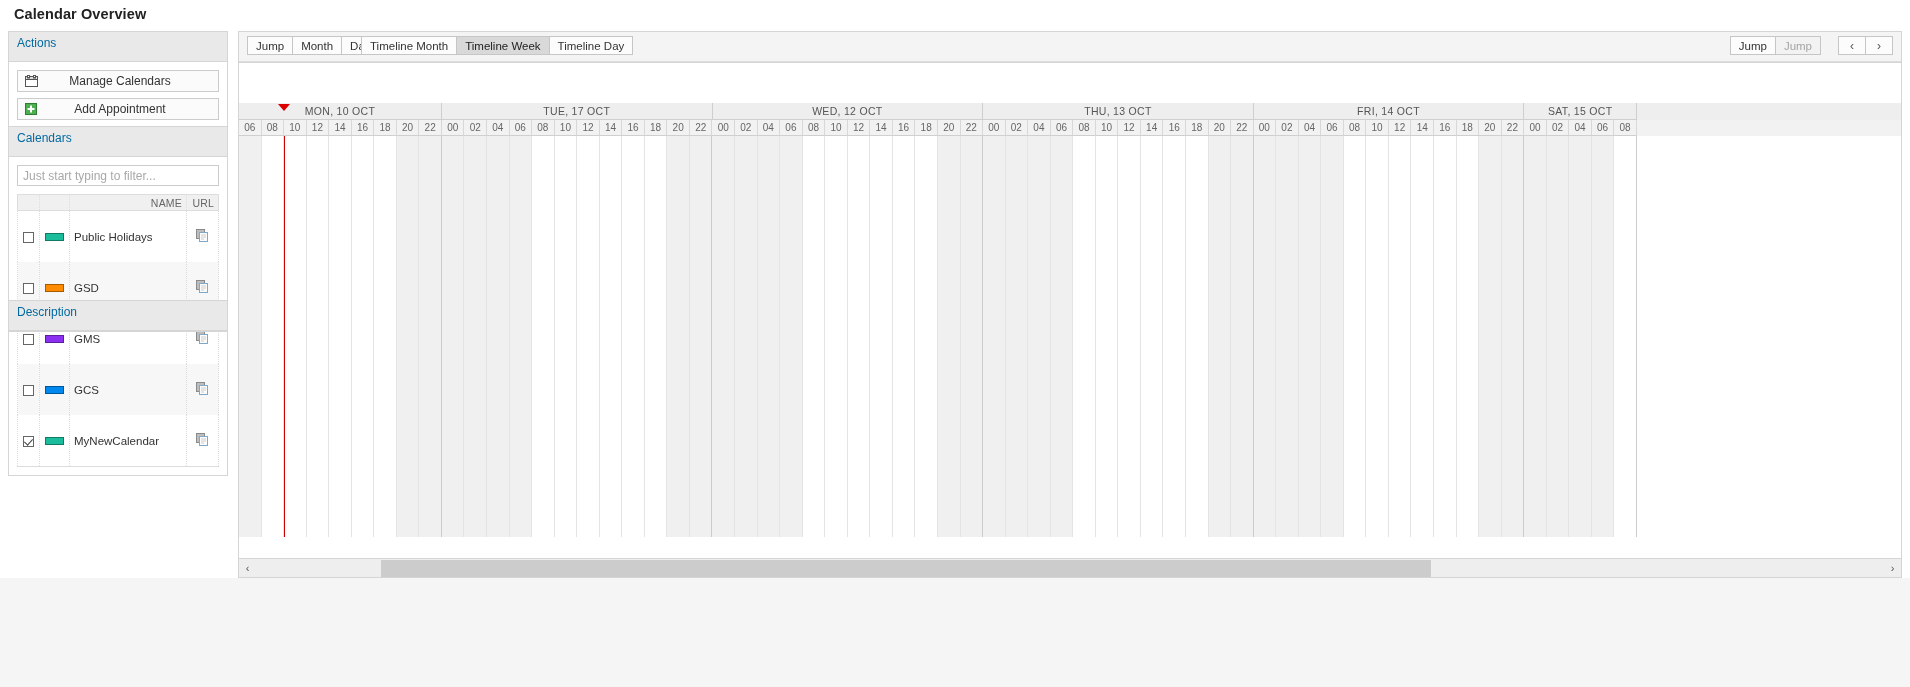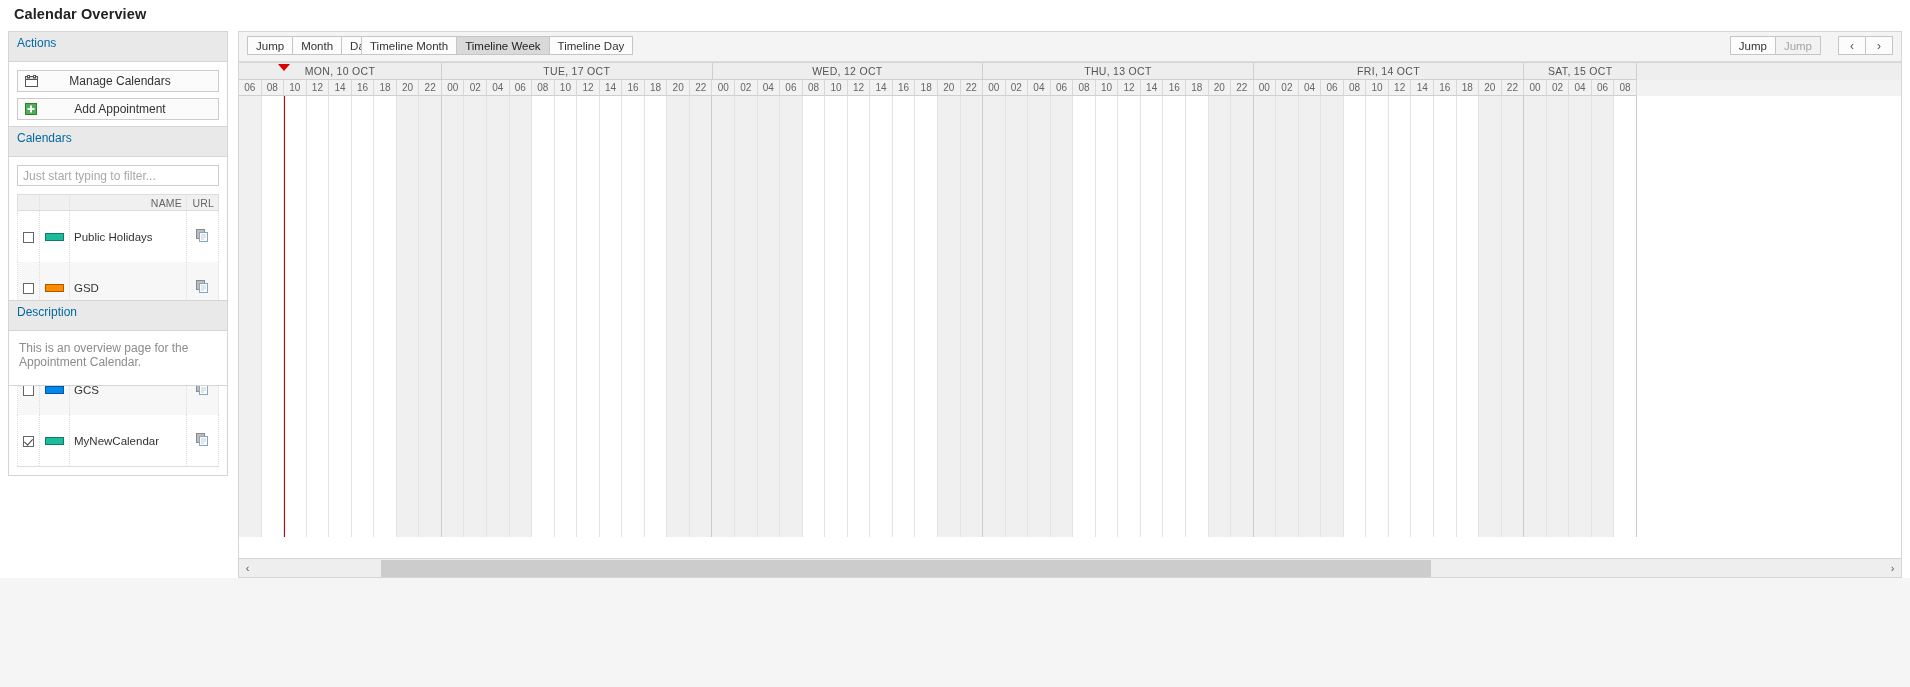--- a/index.html
+++ b/index.html
@@ -198,21 +198,21 @@
   #cal-title .weekno { color: #999999; font-weight: bold; margin-left: 4px; }
 
   
   #timeline-wrap {
     position: relative;
     height: 475px;
     overflow: hidden;
     background: #ffffff;
     border-top: 1px solid #d5d5d5;
   }
-  #timeline-inner { position: relative; width: 1664px; height: 100%; }
+  #timeline-inner { position: relative; width: 1664px; height: 100%; margin-top: 40px; }
 
   .day-row { display: flex; height: 17px; background: #eeeeee; }
   .day-cell {
     border-right: 1px solid #cfcfcf;
     border-bottom: 1px solid #cfcfcf;
     font-size: 10.5px;
     color: #555555;
     text-align: center;
     line-height: 16px;
     letter-spacing: .3px;
@@ -409,23 +409,20 @@
                 </svg></span></td>
           </tr>
         </tbody>
     </table>
 
   </div>
 </div>
 
 <div class="widget" id="desc-widget">
   <div class="widget-header">Description</div>
-  <div class="widget-body">
-    <div id="desc-text">This is an overview page for the Appointment Calendar.</div>
-  </div>
 </div>
 
 <div class="widget" id="calendar-widget">
 
   <div id="cal-toolbar">
 
     <div class="btn-group" id="grp-basic">
       <button class="tbtn">Jump</button>
       <button class="tbtn">Month</button>
       <button class="tbtn">Day</button>

